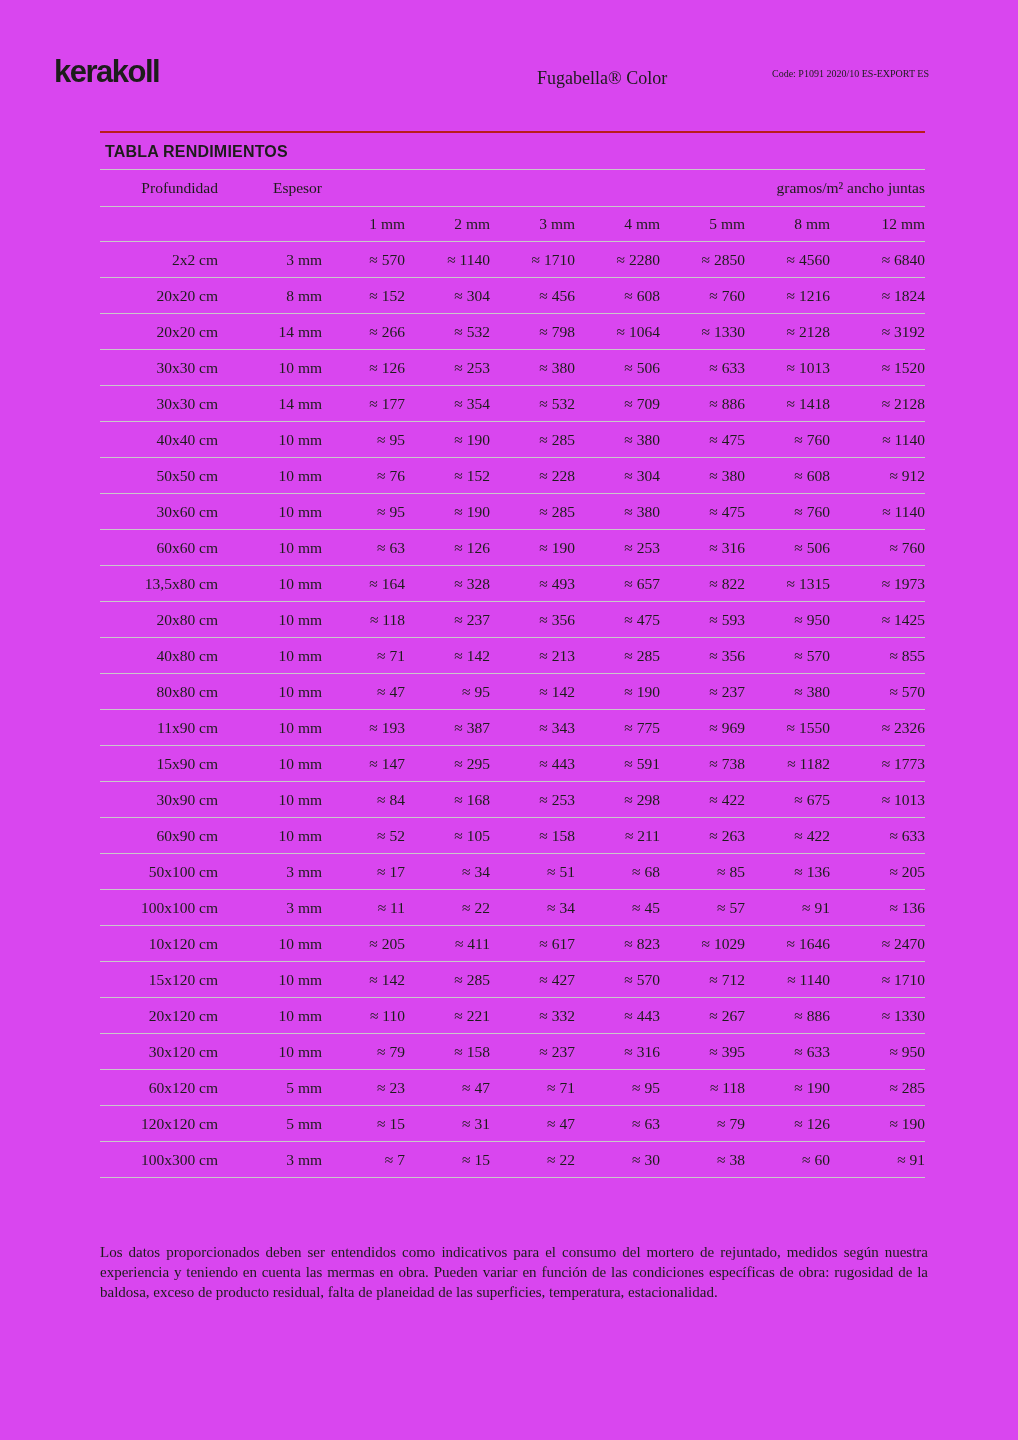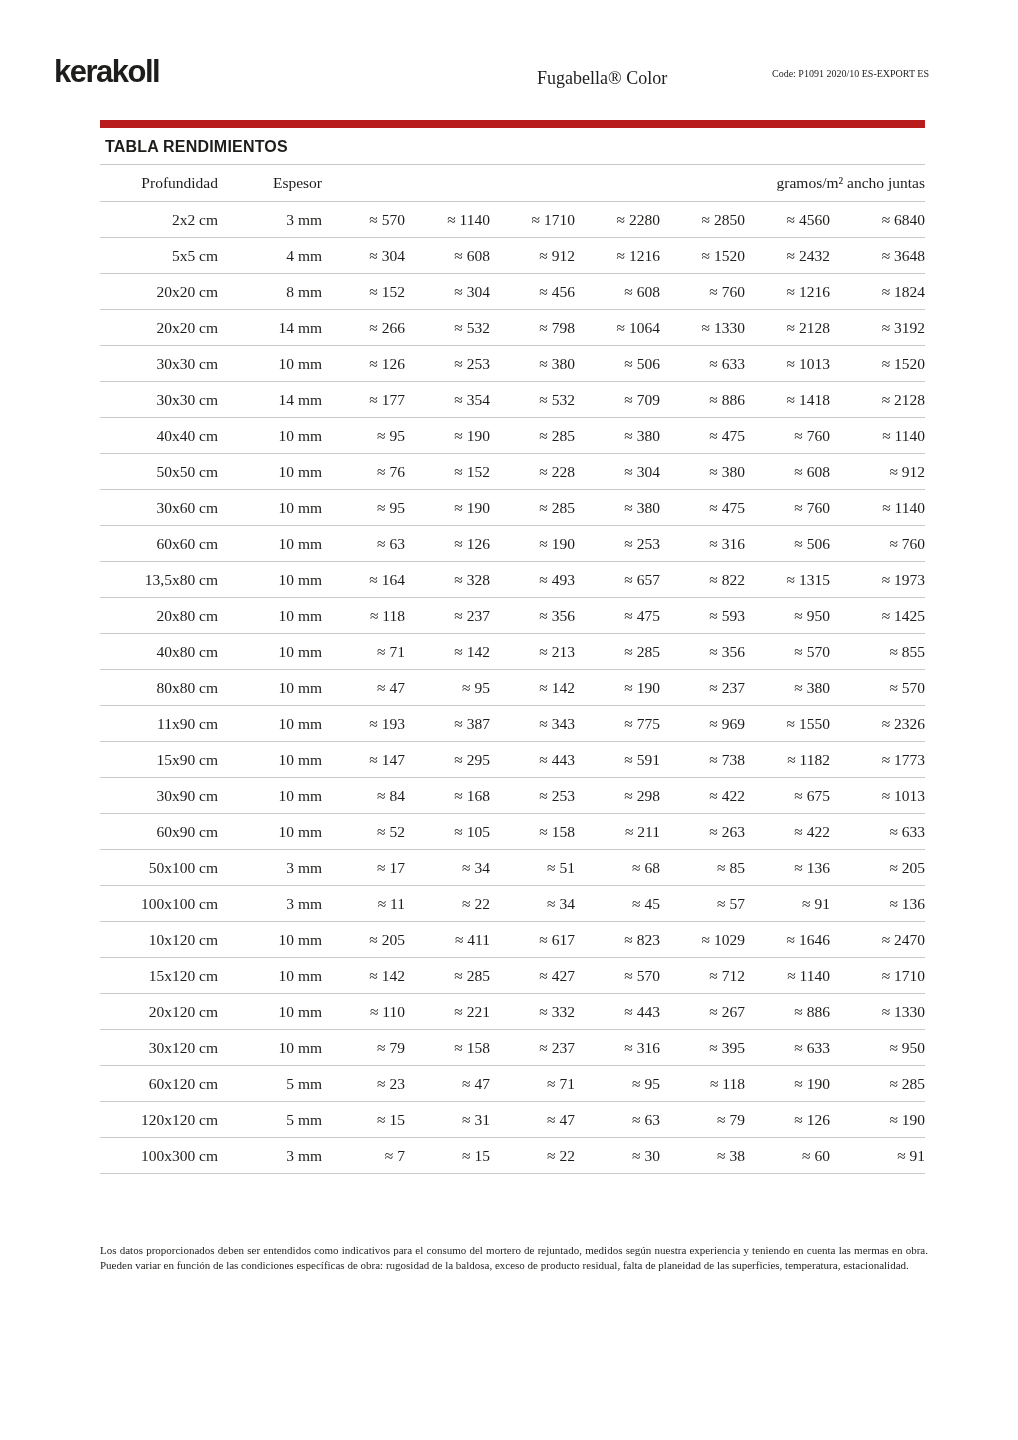--- a/index.html
+++ b/index.html
@@ -3,21 +3,21 @@
 <meta charset="utf-8">
 <style>
   * { margin: 0; padding: 0; box-sizing: border-box; }
   html, body { background: #e8e8e8; }
   body { font-family: "Liberation Serif", serif; color: #1d1d1b; }
 
   .page {
     position: relative;
     width: 1018px;
     height: 1440px;
-    background: #ffffff;
+    background: #d946ef;
     margin: 0 auto;
     overflow: hidden;
   }
 
   
   .logo {
     position: absolute;
     left: 54px;
     top: 54px;
     font-family: "Liberation Sans", sans-serif;
@@ -36,23 +36,23 @@
     position: absolute;
     right: 89px;
     top: 68px;
     font-size: 10px;
   }
 
   
   .table-section {
     position: absolute;
     left: 100px;
-    top: 120px;
+    top: 131px;
     width: 825px;
-    border-top: 8px solid #b91c1c;
+    border-top: 2px solid #b91c1c;
   }
   .table-title {
     height: 36px;
     padding: 10px 0 0 5px;
     font-family: "Liberation Sans", sans-serif;
     font-weight: 700;
     font-size: 16px;
     letter-spacing: 0.2px;
     color: #1d1d1b;
   }
@@ -77,21 +77,21 @@
   tbody tr { height: 36px; }
   th.c-group { text-align: center; }
   td.last, th.last { padding-right: 10px; }
 
   
   .footnote {
     position: absolute;
     left: 100px;
     top: 1243px;
     width: 828px;
-    font-size: 11px;
+    font-size: 15px;
     line-height: 1.32;
     color: #1d1d1b;
     text-align: justify;
   }
 </style>
 </head>
 <body>
 
 <div class="page">
 
@@ -113,45 +113,45 @@
         <col style="width:85px">
         <col style="width:85px">
         <col style="width:95px">
       </colgroup>
       <thead>
         <tr class="group-row">
           <th>Profundidad</th>
           <th>Espesor</th>
           <th class="c-group" colspan="7">gramos/m² ancho juntas</th>
         </tr>
+        <tr class="mm-row" id="mm-row">
+          <th></th>
+          <th></th>
+        <th>1 mm</th>
+            <th>2 mm</th>
+            <th>3 mm</th>
+            <th>4 mm</th>
+            <th>5 mm</th>
+            <th>8 mm</th>
+            <th class="last">12 mm</th>
+          </tr>
       </thead>
       <tbody id="table-body">
           <tr>
             <td>2x2 cm</td>
             <td>3 mm</td>
             <td>≈ 570</td>
             <td>≈ 1140</td>
             <td>≈ 1710</td>
             <td>≈ 2280</td>
             <td>≈ 2850</td>
             <td>≈ 4560</td>
             <td class="last">≈ 6840</td>
           </tr>
           <tr>
-            <td>5x5 cm</td>
-            <td>4 mm</td>
-            <td>≈ 304</td>
-            <td>≈ 608</td>
-            <td>≈ 912</td>
-            <td>≈ 1216</td>
-            <td>≈ 1520</td>
-            <td>≈ 2432</td>
-            <td class="last">≈ 3648</td>
-          </tr>
-          <tr>
             <td>20x20 cm</td>
             <td>8 mm</td>
             <td>≈ 152</td>
             <td>≈ 304</td>
             <td>≈ 456</td>
             <td>≈ 608</td>
             <td>≈ 760</td>
             <td>≈ 1216</td>
             <td class="last">≈ 1824</td>
           </tr>

